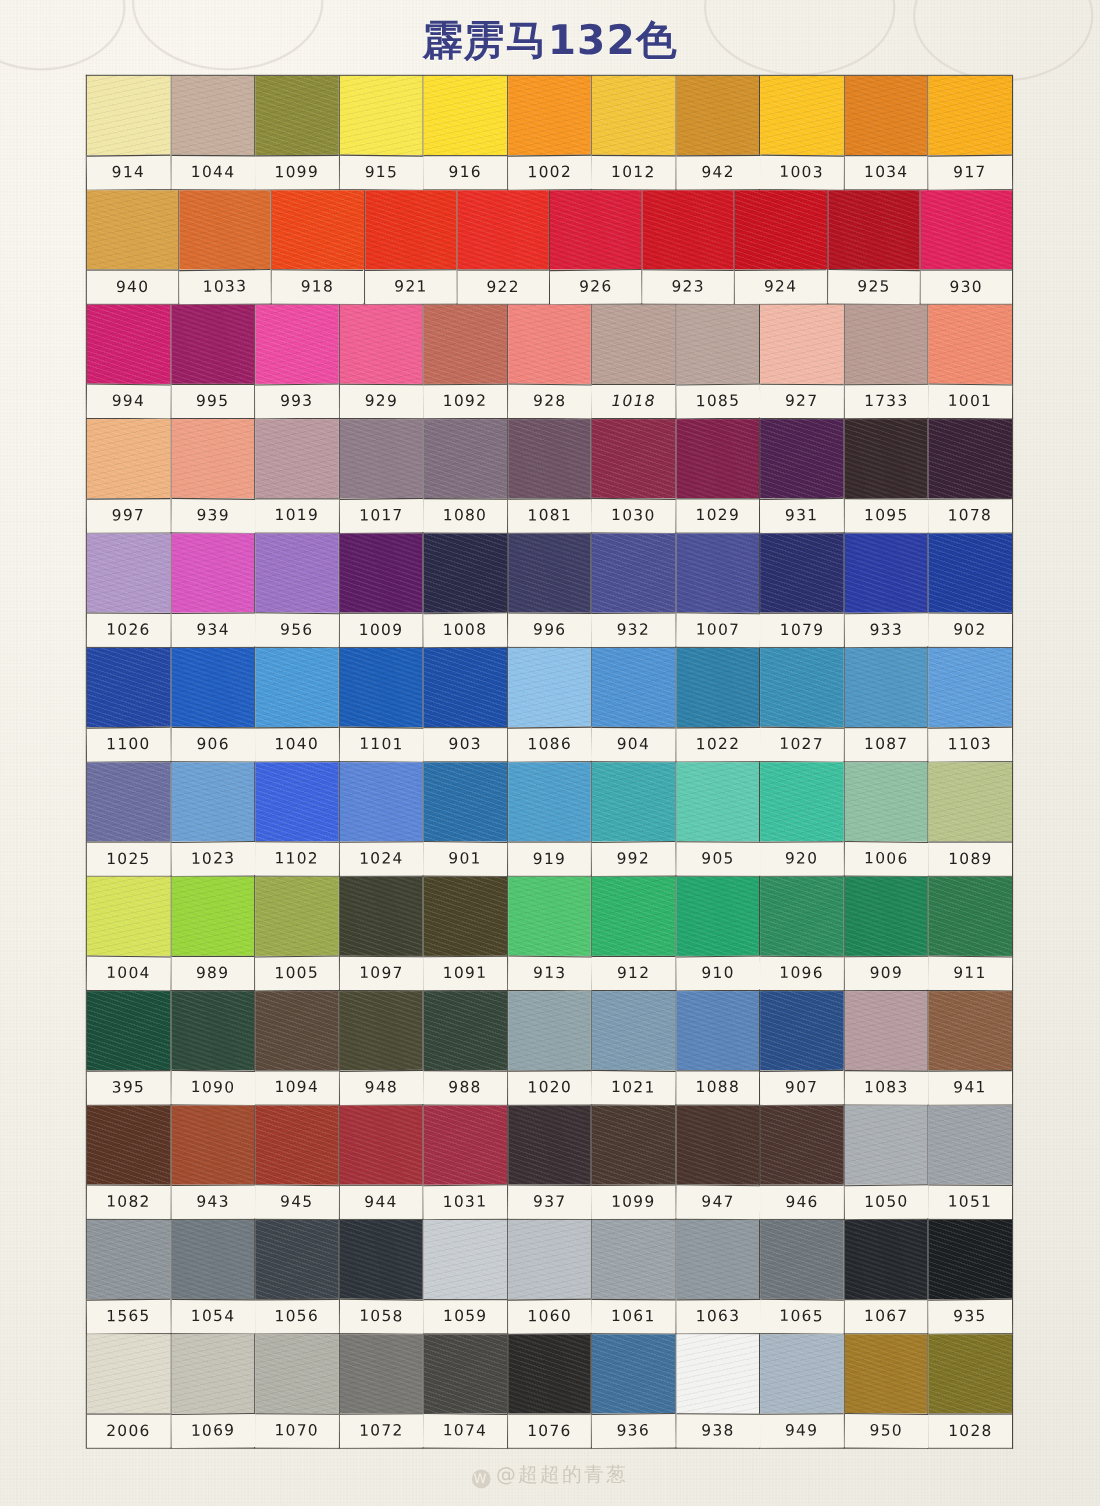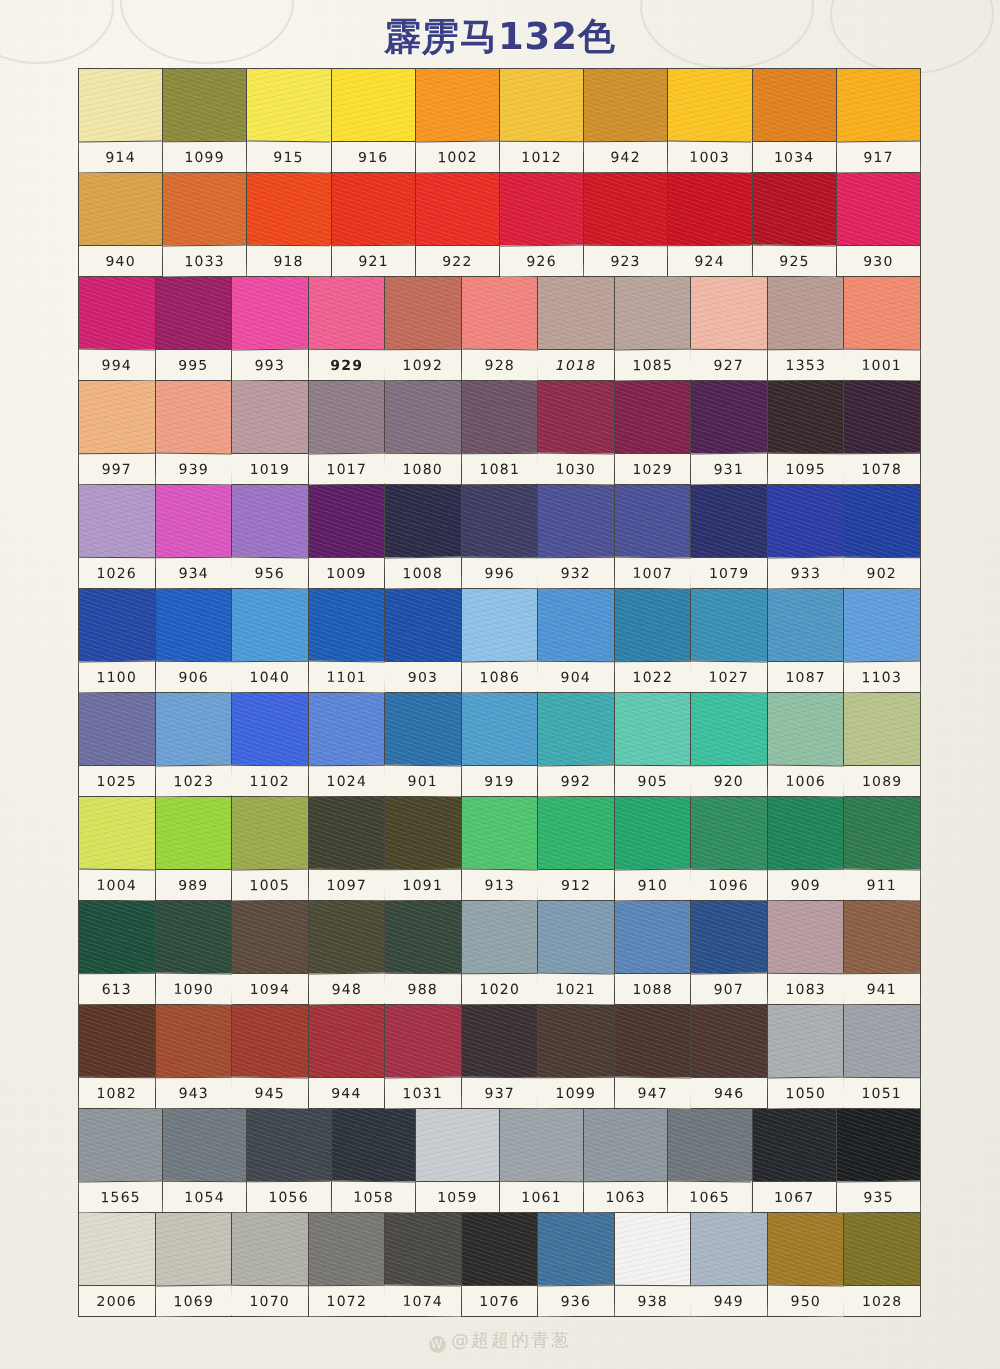--- a/index.html
+++ b/index.html
@@ -100,20 +100,24 @@
 
 <div id="title">霹雳马132色</div>
 
 <div id="grid">
     <div class="row">
       <div class="cell">
         <div class="sw" style="background: rgb(240, 230, 168);"></div>
         <div class="lbl" style="transform: rotate(-0.7deg);">914</div>
       </div>
       <div class="cell">
+        <div class="sw" style="background: rgb(196, 173, 156);"></div>
+        <div class="lbl" style="transform: rotate(0.35deg);">1044</div>
+      </div>
+      <div class="cell">
         <div class="sw" style="background: rgb(138, 138, 58);"></div>
         <div class="lbl" style="transform: rotate(-0.35deg);">1099</div>
       </div>
       <div class="cell">
         <div class="sw" style="background: rgb(246, 232, 78);"></div>
         <div class="lbl" style="transform: rotate(0.7deg);">915</div>
       </div>
       <div class="cell">
         <div class="sw" style="background: rgb(252, 223, 46);"></div>
         <div class="lbl" style="transform: rotate(0deg);">916</div>
@@ -193,21 +197,21 @@
       <div class="cell">
         <div class="sw" style="background: rgb(154, 30, 99);"></div>
         <div class="lbl" style="transform: rotate(0deg);">995</div>
       </div>
       <div class="cell">
         <div class="sw" style="background: rgb(236, 75, 161);"></div>
         <div class="lbl" style="transform: rotate(-0.7deg);">993</div>
       </div>
       <div class="cell">
         <div class="sw" style="background: rgb(239, 95, 145);"></div>
-        <div class="lbl" style="transform: rotate(0.35deg); font-weight: bold;">929</div>
+        <div class="lbl" style="transform: rotate(0.35deg);">929</div>
       </div>
       <div class="cell">
         <div class="sw" style="background: rgb(192, 106, 90);"></div>
         <div class="lbl" style="transform: rotate(-0.35deg);">1092</div>
       </div>
       <div class="cell">
         <div class="sw" style="background: rgb(240, 132, 125);"></div>
         <div class="lbl" style="transform: rotate(0.7deg);">928</div>
       </div>
       <div class="cell">
@@ -217,21 +221,21 @@
       <div class="cell">
         <div class="sw" style="background: rgb(184, 163, 154);"></div>
         <div class="lbl" style="transform: rotate(-0.7deg);">1085</div>
       </div>
       <div class="cell">
         <div class="sw" style="background: rgb(240, 183, 166);"></div>
         <div class="lbl" style="transform: rotate(0.35deg);">927</div>
       </div>
       <div class="cell">
         <div class="sw" style="background: rgb(183, 154, 146);"></div>
-        <div class="lbl" style="transform: rotate(-0.35deg);">1353</div>
+        <div class="lbl" style="transform: rotate(-0.35deg);">1733</div>
       </div>
       <div class="cell">
         <div class="sw" style="background: rgb(240, 138, 110);"></div>
         <div class="lbl" style="transform: rotate(0.7deg);">1001</div>
       </div>
     </div>
     <div class="row">
       <div class="cell">
         <div class="sw" style="background: rgb(238, 179, 128);"></div>
         <div class="lbl" style="transform: rotate(-0.35deg);">997</div>
@@ -457,21 +461,21 @@
         <div class="lbl" style="transform: rotate(-0.35deg);">909</div>
       </div>
       <div class="cell">
         <div class="sw" style="background: rgb(47, 122, 76);"></div>
         <div class="lbl" style="transform: rotate(0.7deg);">911</div>
       </div>
     </div>
     <div class="row">
       <div class="cell">
         <div class="sw" style="background: rgb(27, 79, 59);"></div>
-        <div class="lbl" style="transform: rotate(-0.35deg);">613</div>
+        <div class="lbl" style="transform: rotate(-0.35deg);">395</div>
       </div>
       <div class="cell">
         <div class="sw" style="background: rgb(45, 74, 59);"></div>
         <div class="lbl" style="transform: rotate(0.7deg);">1090</div>
       </div>
       <div class="cell">
         <div class="sw" style="background: rgb(91, 74, 60);"></div>
         <div class="lbl" style="transform: rotate(0deg); text-align: center;">1094</div>
       </div>
       <div class="cell">
@@ -566,20 +570,24 @@
         <div class="sw" style="background: rgb(62, 69, 76);"></div>
         <div class="lbl" style="transform: rotate(-0.35deg);">1056</div>
       </div>
       <div class="cell">
         <div class="sw" style="background: rgb(45, 51, 58);"></div>
         <div class="lbl" style="transform: rotate(0.7deg);">1058</div>
       </div>
       <div class="cell">
         <div class="sw" style="background: rgb(199, 204, 209);"></div>
         <div class="lbl" style="transform: rotate(0deg);">1059</div>
+      </div>
+      <div class="cell">
+        <div class="sw" style="background: rgb(185, 191, 196);"></div>
+        <div class="lbl" style="transform: rotate(-0.7deg);">1060</div>
       </div>
       <div class="cell">
         <div class="sw" style="background: rgb(155, 163, 169);"></div>
         <div class="lbl" style="transform: rotate(0.35deg);">1061</div>
       </div>
       <div class="cell">
         <div class="sw" style="background: rgb(142, 151, 158);"></div>
         <div class="lbl" style="transform: rotate(-0.35deg);">1063</div>
       </div>
       <div class="cell">

